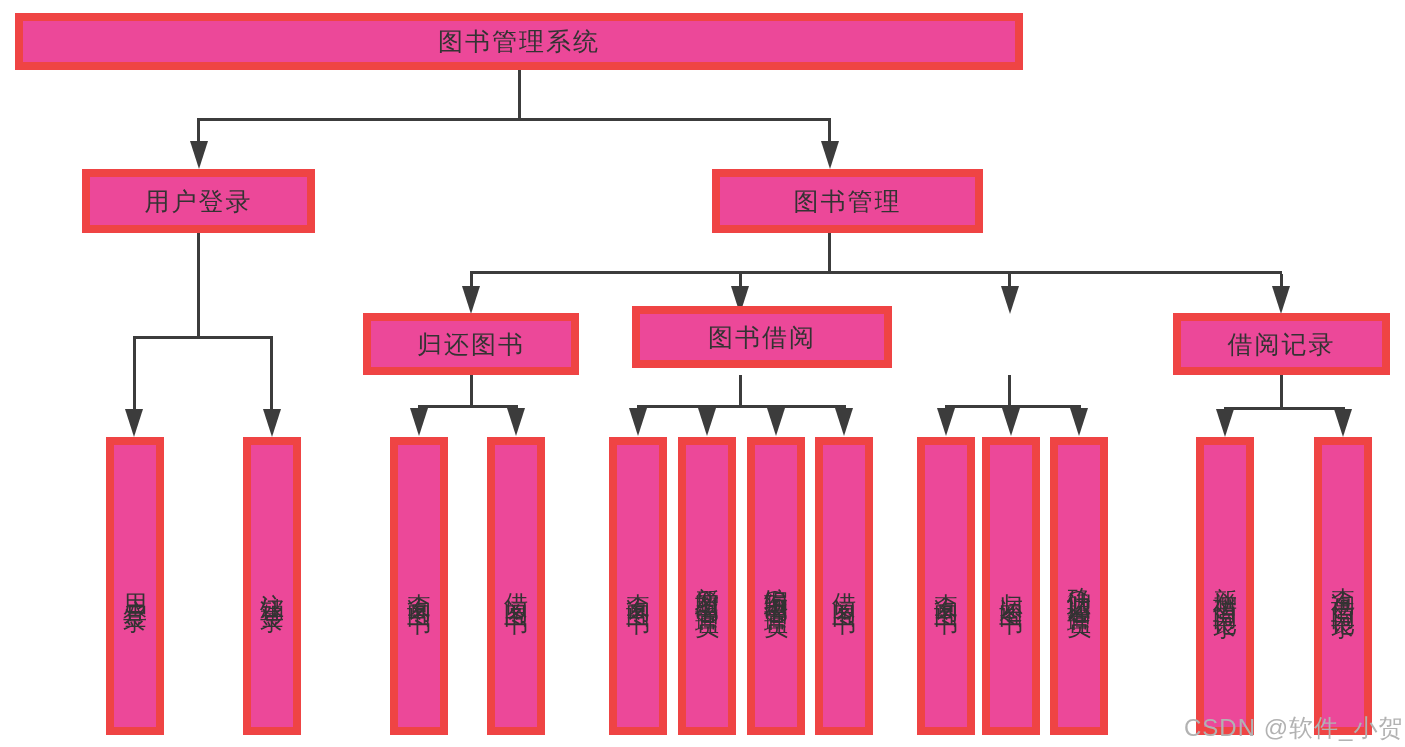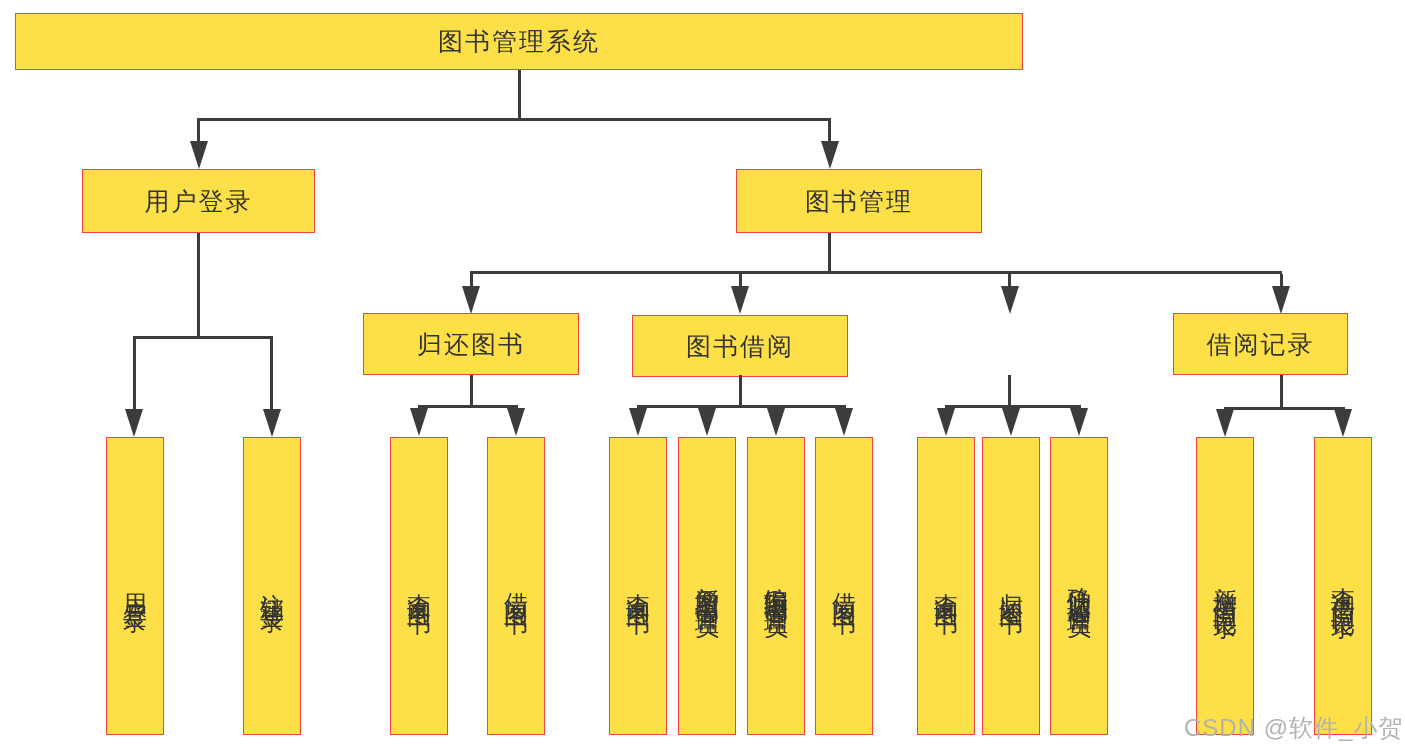--- a/index.html
+++ b/index.html
@@ -2,21 +2,21 @@
 <html><head>
 <meta charset="utf-8">
 <style>
   html,body{margin:0;padding:0;background:#ffffff;}
   #canvas{
     position:relative;width:1405px;height:747px;background:#ffffff;overflow:hidden;
     font-family:"Liberation Sans","DejaVu Sans",sans-serif;color:#333333;
   }
   
   .box{
-    position:absolute;box-sizing:border-box;border:1px solid #ef4444;background:#fde047;
+    position:absolute;box-sizing:border-box;border:8px solid #ef4444;background:#ec4899;
     display:flex;align-items:center;justify-content:center;
     font-size:25px;letter-spacing:2px;color:#333333;
   }
   .leaf{top:437px;width:58px;height:298px;}
   .leaf span{
     writing-mode:vertical-rl;text-orientation:mixed;
     font-size:24px;letter-spacing:6px;line-height:1;white-space:nowrap;
   }
   .leaf.long span{letter-spacing:4px;}
   
@@ -40,43 +40,43 @@
   <div class="box" style="left:15px;top:13px;width:1008px;height:57px;">图书管理系统</div>
 
   <div class="v" style="left:518px;top:70px;height:48px;"></div>
   <div class="h" style="left:197px;top:118px;width:634px;"></div>
   <div class="v" style="left:197px;top:121px;height:21px;"></div>
   <div class="v" style="left:828px;top:121px;height:21px;"></div>
   <div class="ar" style="left:190px;top:141px;"></div>
   <div class="ar" style="left:821px;top:141px;"></div>
 
   <div class="box" style="left:82px;top:169px;width:233px;height:64px;">用户登录</div>
-  <div class="box" style="left:712px;top:169px;width:246px;height:64px;margin-left:24px;">图书管理</div>
+  <div class="box" style="left:712px;top:169px;width:271px;height:64px;">图书管理</div>
 
   <div class="v" style="left:197px;top:233px;height:103px;"></div>
   <div class="h" style="left:133px;top:336px;width:140px;"></div>
   <div class="v" style="left:133px;top:339px;height:70px;"></div>
   <div class="v" style="left:270px;top:339px;height:70px;"></div>
   <div class="ar" style="left:125px;top:409px;"></div>
   <div class="ar" style="left:263px;top:409px;"></div>
 
   <div class="v" style="left:828px;top:233px;height:38px;"></div>
   <div class="h" style="left:470px;top:271px;width:812px;"></div>
   <div class="v" style="left:470px;top:274px;height:13px;"></div>
   <div class="v" style="left:739px;top:274px;height:13px;"></div>
   <div class="v" style="left:1008px;top:274px;height:13px;"></div>
   <div class="v" style="left:1280px;top:274px;height:13px;"></div>
   <div class="ar" style="left:462px;top:286px;"></div>
   <div class="ar" style="left:731px;top:286px;"></div>
   <div class="ar" style="left:1001px;top:286px;"></div>
   <div class="ar" style="left:1272px;top:286px;"></div>
 
   <div class="box" style="left:363px;top:313px;width:216px;height:62px;">归还图书</div>
-  <div class="box" style="left:632px;top:315px;width:216px;height:62px;">图书借阅</div>
-  <div class="box" style="left:1173px;top:313px;width:175px;height:62px;">借阅记录</div>
+  <div class="box" style="left:632px;top:306px;width:260px;height:62px;">图书借阅</div>
+  <div class="box" style="left:1173px;top:313px;width:217px;height:62px;">借阅记录</div>
 
   <div class="v" style="left:470px;top:375px;height:30px;"></div>
   <div class="h" style="left:418px;top:405px;width:100px;"></div>
   <div class="ar" style="left:410px;top:408px;"></div>
   <div class="ar" style="left:507px;top:408px;"></div>
 
   <div class="v" style="left:739px;top:375px;height:30px;"></div>
   <div class="h" style="left:637px;top:405px;width:209px;"></div>
   <div class="ar" style="left:629px;top:408px;"></div>
   <div class="ar" style="left:698px;top:408px;"></div>

